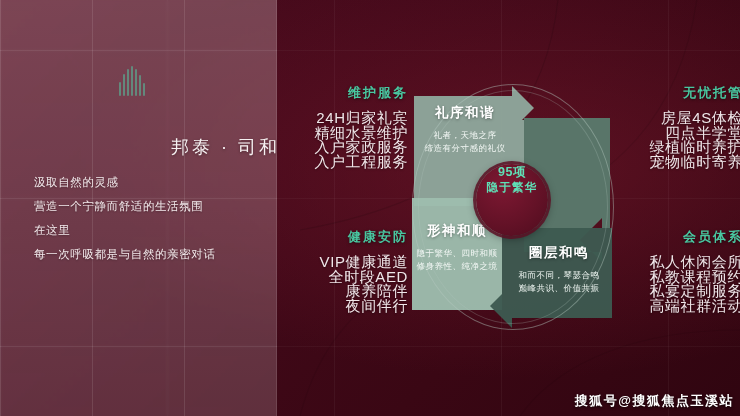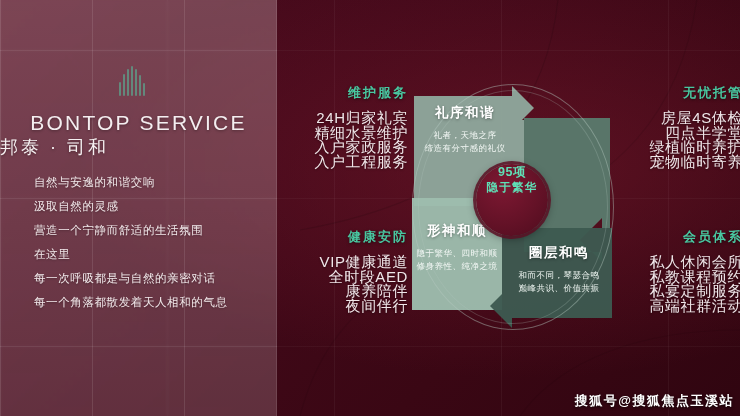--- a/index.html
+++ b/index.html
@@ -48,21 +48,21 @@
   .emblem i:nth-child(5){height:27px}
   .emblem i:nth-child(6){height:21px}
   .emblem i:nth-child(7){height:13px}
 
   .brand-en{
     position:absolute;left:0;top:111px;width:277px;text-align:center;
     color:#f4eef0;font-size:21px;letter-spacing:2.2px;font-weight:400;
     text-shadow:0 1px 3px rgba(0,0,0,.35);
   }
   .brand-cn{
-    position:absolute;left:0;top:135px;width:280px;text-align:left;
+    position:absolute;left:0;top:135px;width:280px;text-align:right;
     color:#f6f1f2;font-size:18px;letter-spacing:3px;font-weight:400;
     text-shadow:0 1px 3px rgba(0,0,0,.35);
   }
   .lead{position:absolute;left:34px;top:175px;width:230px;}
   .lead p{
     margin:0 0 9px 0;color:#f3eaec;font-size:11.5px;line-height:15px;
     letter-spacing:.6px;text-shadow:0 1px 2px rgba(0,0,0,.3);
   }
   .lead p.gap{margin-top:0;}
 
@@ -147,30 +147,27 @@
   <div class="emblem">
     <i></i>
       <i></i>
       <i></i>
       <i></i>
       <i></i>
       <i></i>
       <i></i>
   </div>
 
-  <div class="brand-en">BONTOP SERVICE</div>
   <div class="brand-cn">邦泰 · 司和</div>
 
   <div class="lead">
-    <p>自然与安逸的和谐交响</p>
     <p>汲取自然的灵感</p>
     <p>营造一个宁静而舒适的生活氛围</p>
     <p class="gap">在这里</p>
     <p>每一次呼吸都是与自然的亲密对话</p>
-    <p>每一个角落都散发着天人相和的气息</p>
   </div>
 
   <div class="svc" id="svc-maintenance">
     <div class="svc-title">维护服务</div>
     <div class="svc-item">24H归家礼宾</div>
     <div class="svc-item">精细水景维护</div>
     <div class="svc-item">入户家政服务</div>
     <div class="svc-item">入户工程服务</div>
   </div>
 

